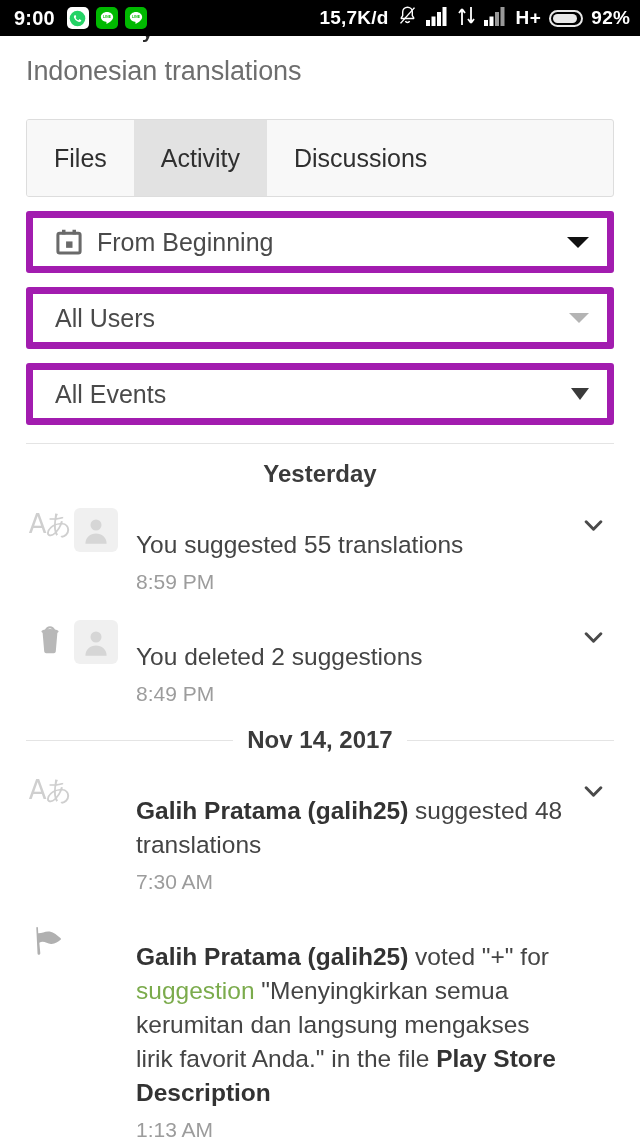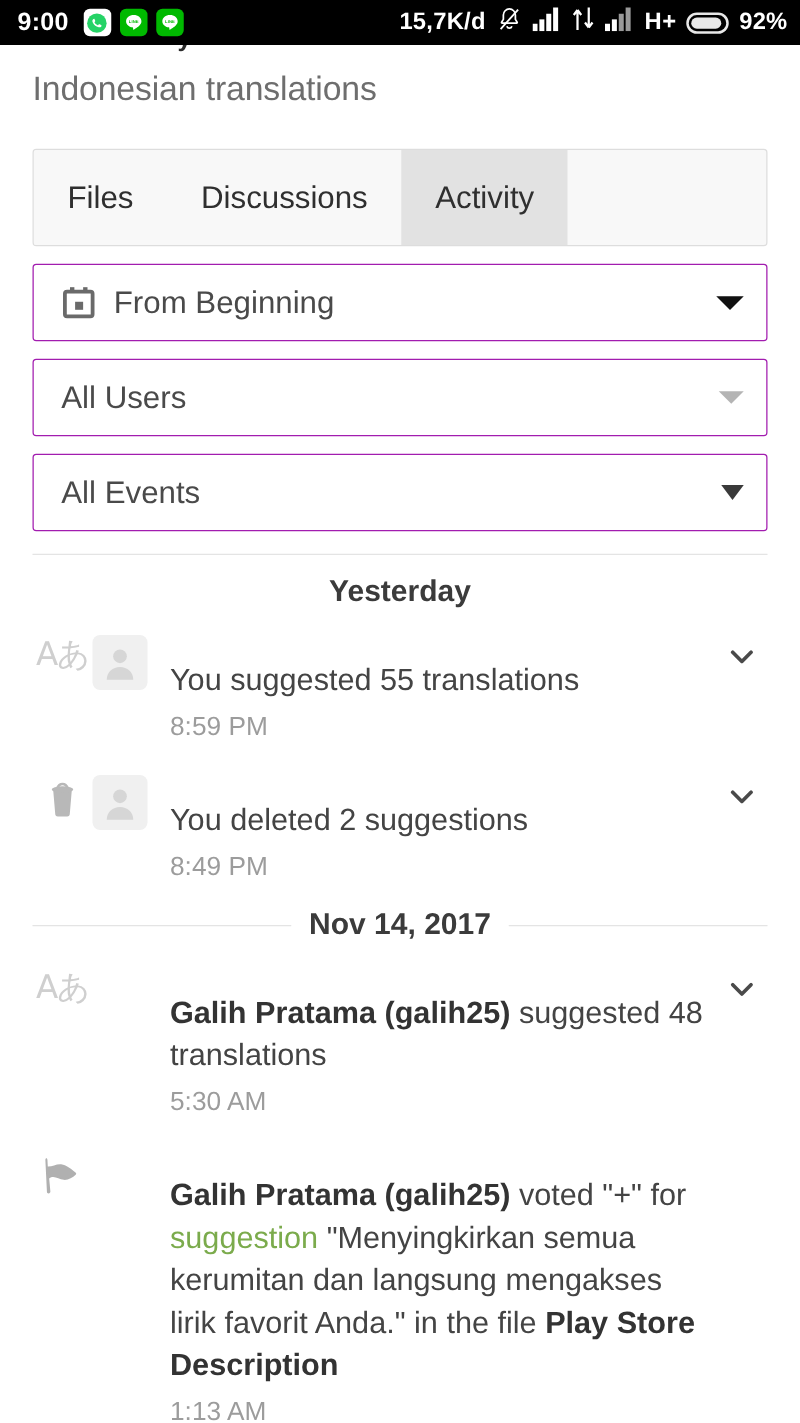--- a/index.html
+++ b/index.html
@@ -91,21 +91,21 @@
     color: #2f2f2f;
     background: #f8f8f8;
     height: 100%;
     cursor: pointer;
   }
   .tab.active { background: #e2e2e2; }
 
   
   .filters { margin: 14px 26px 0 26px; }
   .filter {
-    border: 1px solid #a21caf;
+    border: 7px solid #a21caf;
     border-radius: 3px;
     height: 62px;
     display: flex;
     align-items: center;
     padding: 0 18px 0 22px;
     margin-bottom: 14px;
     background: #ffffff;
     cursor: pointer;
   }
   .filter-label {
@@ -270,22 +270,22 @@
 <div class="page">
 
   <div class="clipped-top">
       <span>y</span>
     </div>
 
   <div class="page-title">Indonesian translations</div>
 
   <div class="tabs" id="tab-bar">
       <div class="tab">Files</div>
+      <div class="tab active">Activity</div>
       <div class="tab">Discussions</div>
-      <div class="tab active">Activity</div>
     </div>
 
   <div class="filters" id="filters">
       <div class="filter">
         <div class="filter-label">
           <span>
             <svg class="cal-icon" viewBox="0 0 24 24">
               <rect x="2.5" y="4.5" width="19" height="17" rx="1.5" fill="none" stroke="#6a6a6a" stroke-width="2.6"></rect>
               <rect x="6" y="1.5" width="3" height="4" fill="#6a6a6a"></rect>
               <rect x="15" y="1.5" width="3" height="4" fill="#6a6a6a"></rect>
@@ -365,21 +365,21 @@
           <span class="label">Nov 14, 2017</span>
           <span class="rule"></span>
         </div>
         <div class="event">
           <div class="ev-type-icon">
             <span class="tr-icon">Aあ</span>
           </div>
           <div class="ev-avatar spacer"></div>
           <div class="ev-body">
             <div class="ev-text"><b>Galih Pratama (galih25)</b> suggested 48 translations</div>
-            <div class="ev-time">5:30 AM</div>
+            <div class="ev-time">7:30 AM</div>
           </div>
           <div class="ev-chevron">
             <svg class="chev" viewBox="0 0 20 12">
               <path d="M2 2l8 8 8-8" fill="none" stroke="#4a4a4a" stroke-width="3.2" stroke-linecap="round" stroke-linejoin="round"></path>
             </svg>
           </div>
         </div>
         <div class="event">
           <div class="ev-type-icon">
             <svg width="36" height="34" viewBox="0 0 26 24">

